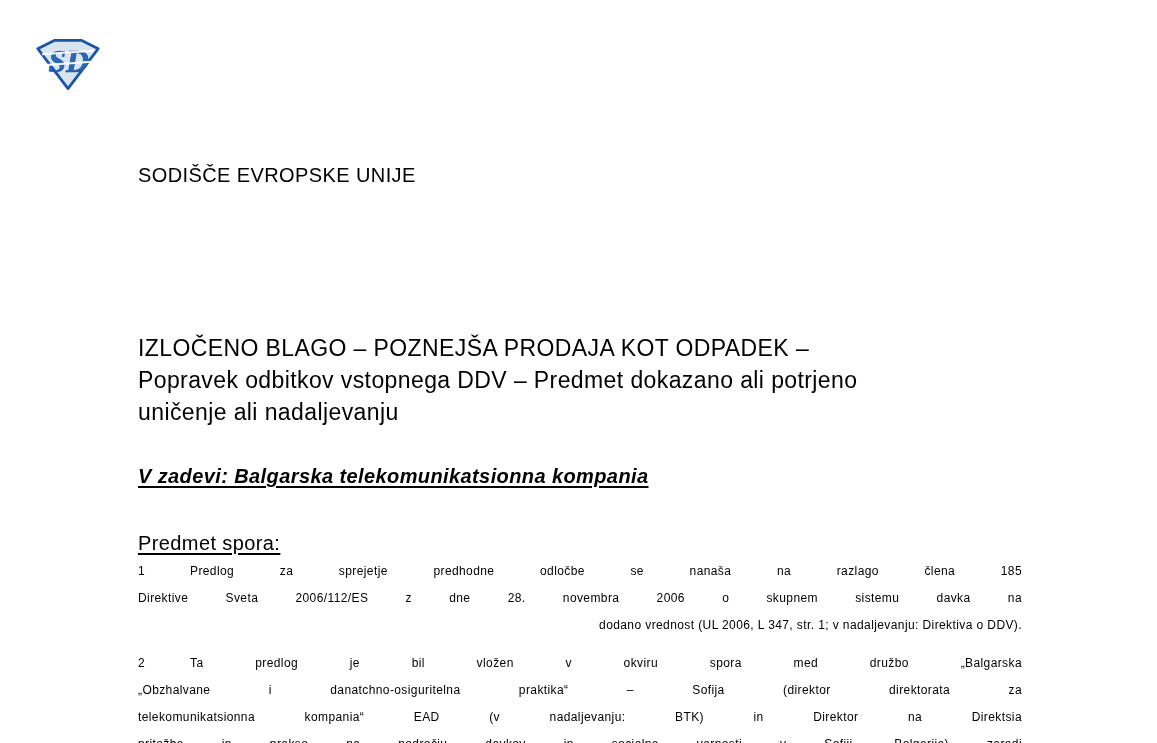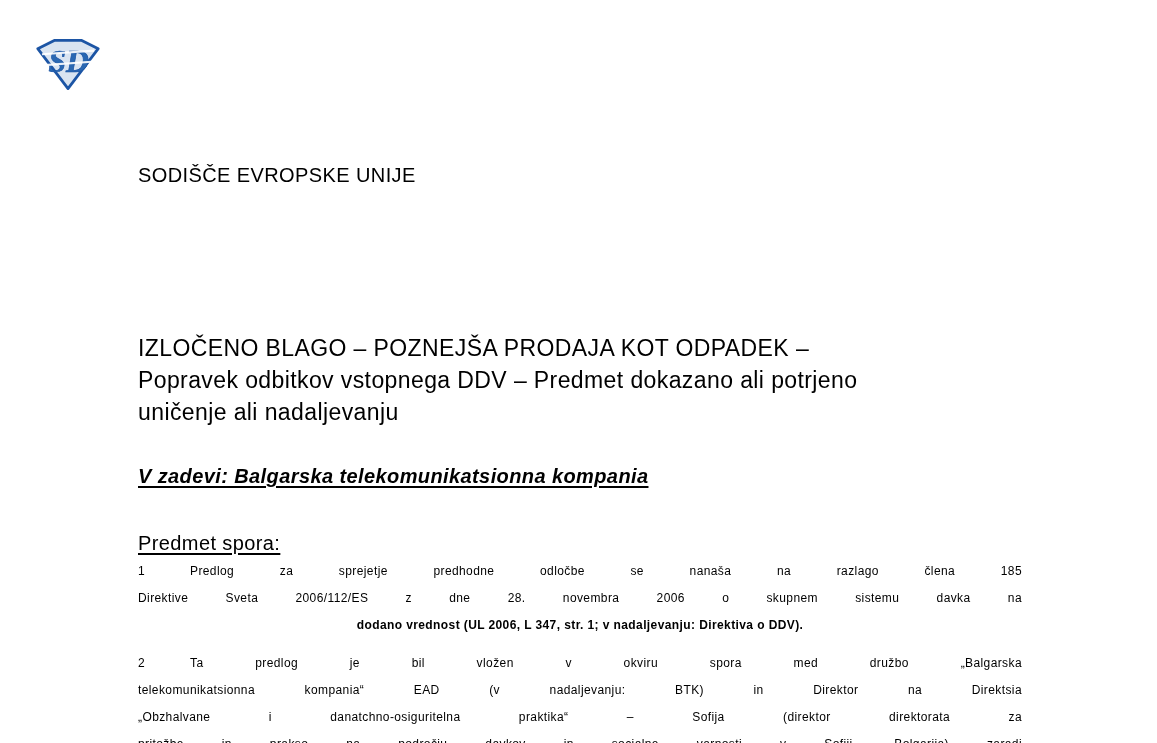--- a/index.html
+++ b/index.html
@@ -78,22 +78,21 @@
     line-height: 27px;
     letter-spacing: 0.4px;
   }
   .para-1 { top: 558px; }
   .para-2 { top: 650px; }
   .jline {
     text-align: justify;
     text-align-last: justify;
   }
   .nline {
-    text-align: center;
-    font-weight: bold;
+    text-align: right;
   }
   .pnum {
     display: inline-block;
     width: 52px;
   }
 </style>
 </head>
 <body>
 
 <div class="page">
@@ -127,18 +126,18 @@
   </div>
 
   <div class="col para para-1">
     <div class="jline"><span class="pnum">1</span><span>Predlog za sprejetje predhodne odločbe se nanaša na razlago člena 185</span></div>
     <div class="jline">Direktive Sveta 2006/112/ES z dne 28. novembra 2006 o skupnem sistemu davka na</div>
     <div class="nline">dodano vrednost (UL 2006, L 347, str. 1; v nadaljevanju: Direktiva o DDV).</div>
   </div>
 
   <div class="col para para-2">
     <div class="jline"><span class="pnum">2</span><span>Ta predlog je bil vložen v okviru spora med družbo „Balgarska</span></div>
+    <div class="jline">„Obzhalvane i danatchno-osiguritelna praktika“ – Sofija (direktor direktorata za</div>
     <div class="jline">telekomunikatsionna kompania“ EAD (v nadaljevanju: BTK) in Direktor na Direktsia</div>
-    <div class="jline">„Obzhalvane i danatchno-osiguritelna praktika“ – Sofija (direktor direktorata za</div>
     <div class="jline">pritožbe in prakso na področju davkov in socialne varnosti v Sofiji, Bolgarija) zaradi</div>
   </div>
 
 </div>
 
 </body></html>

